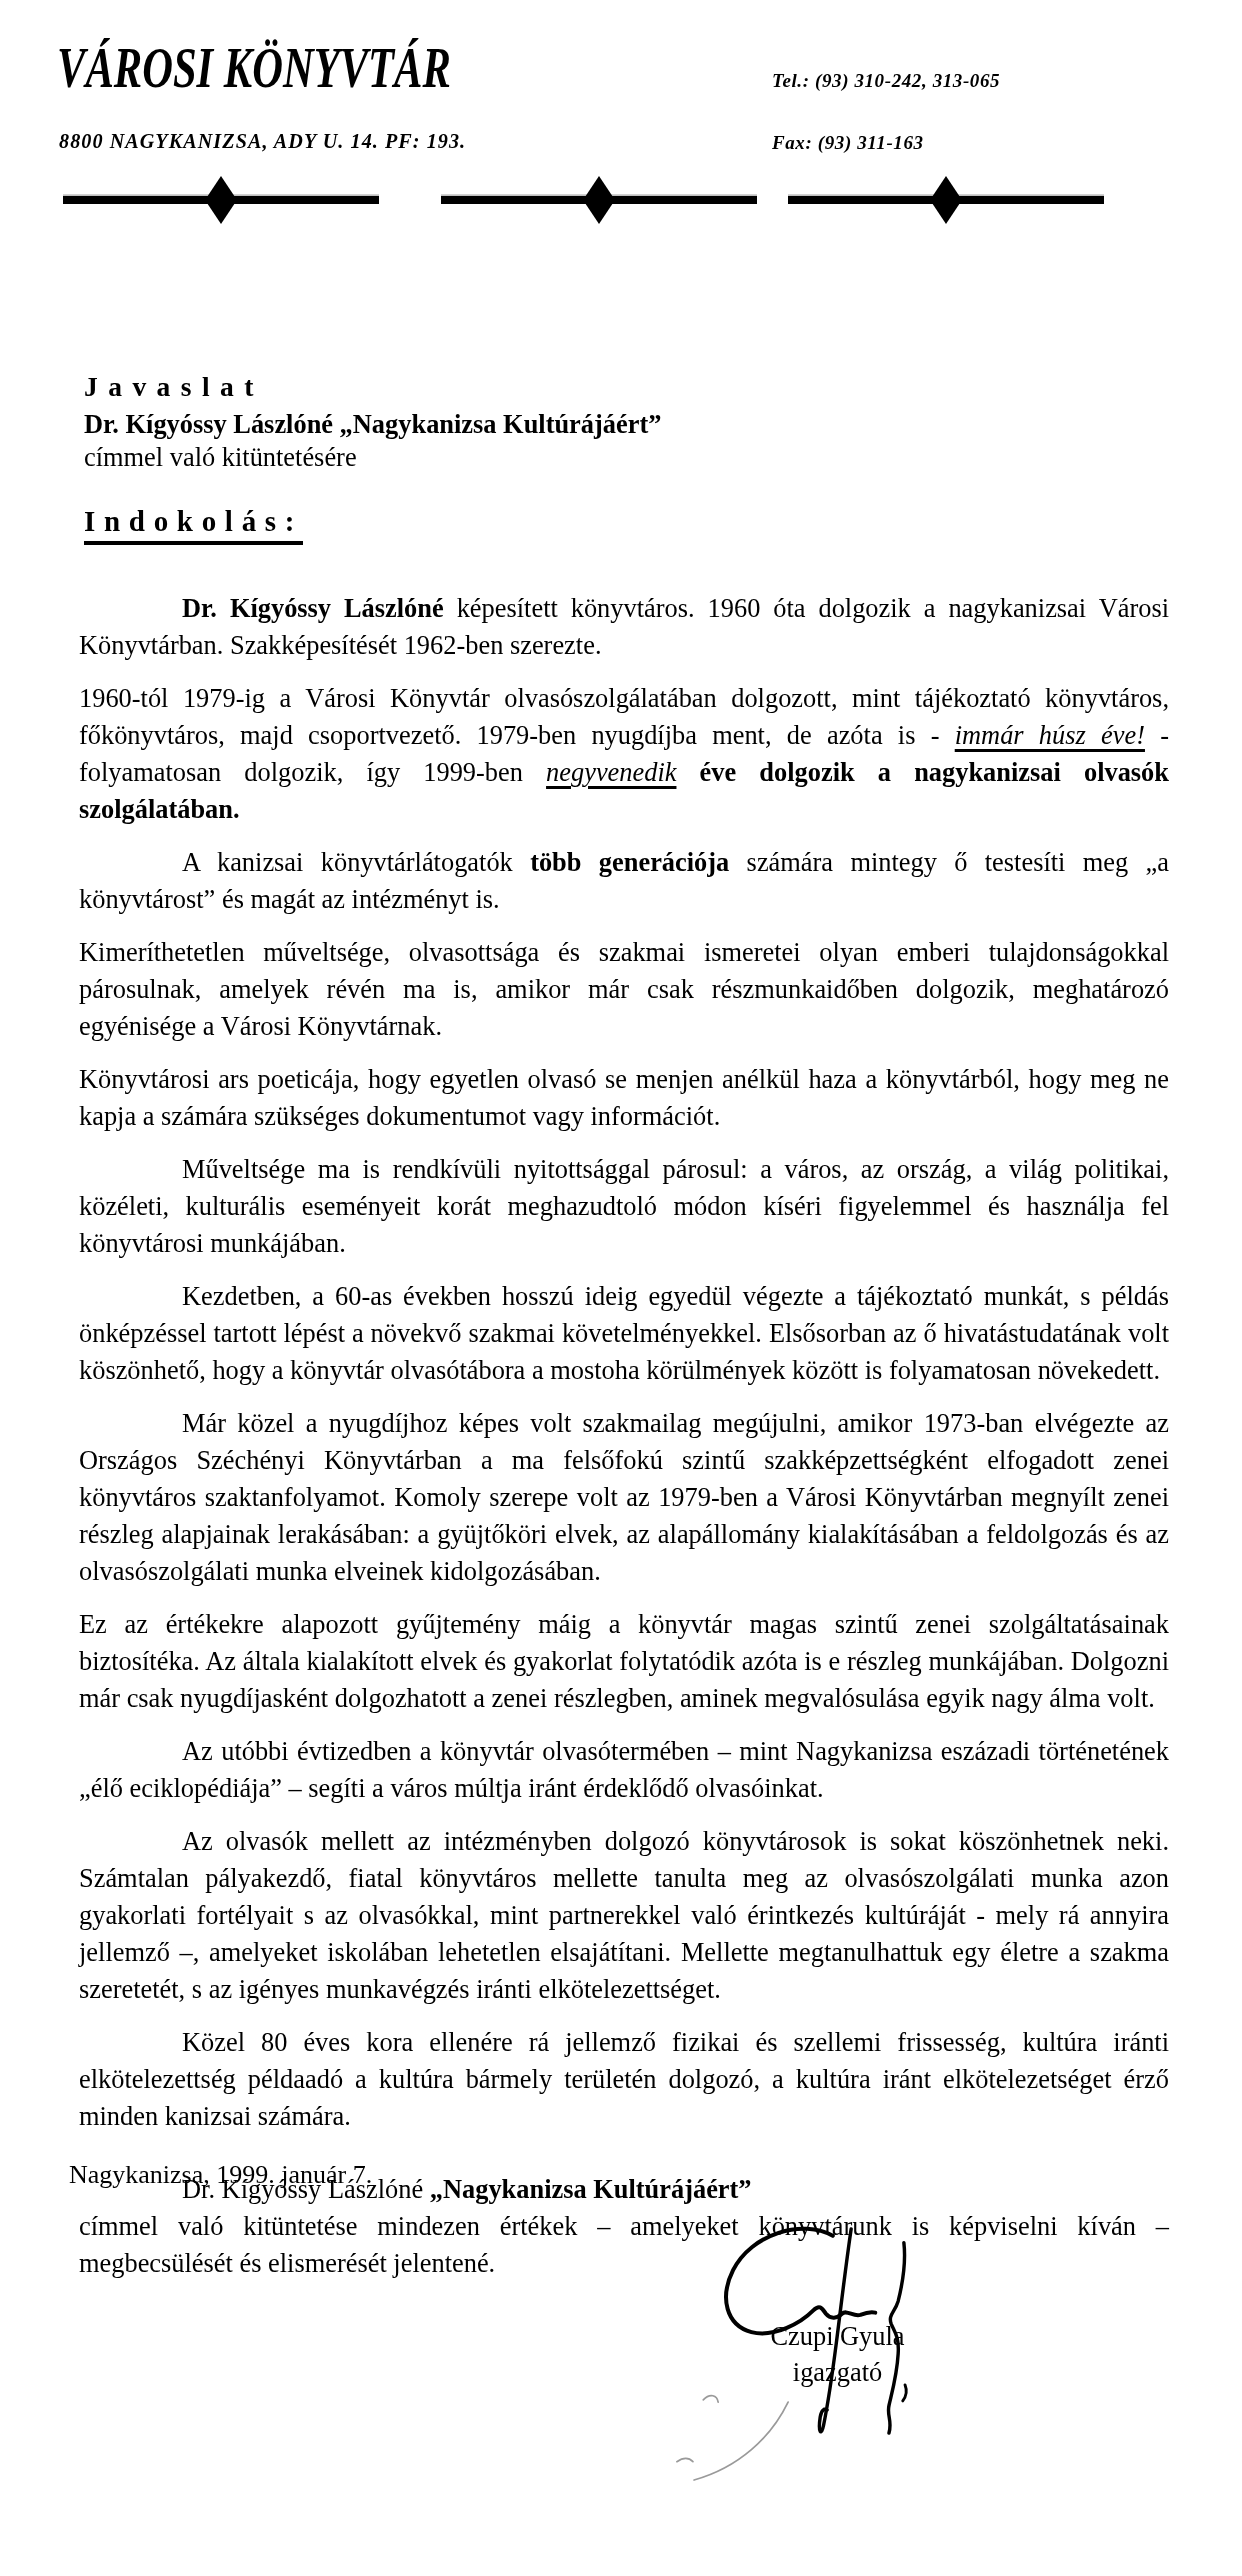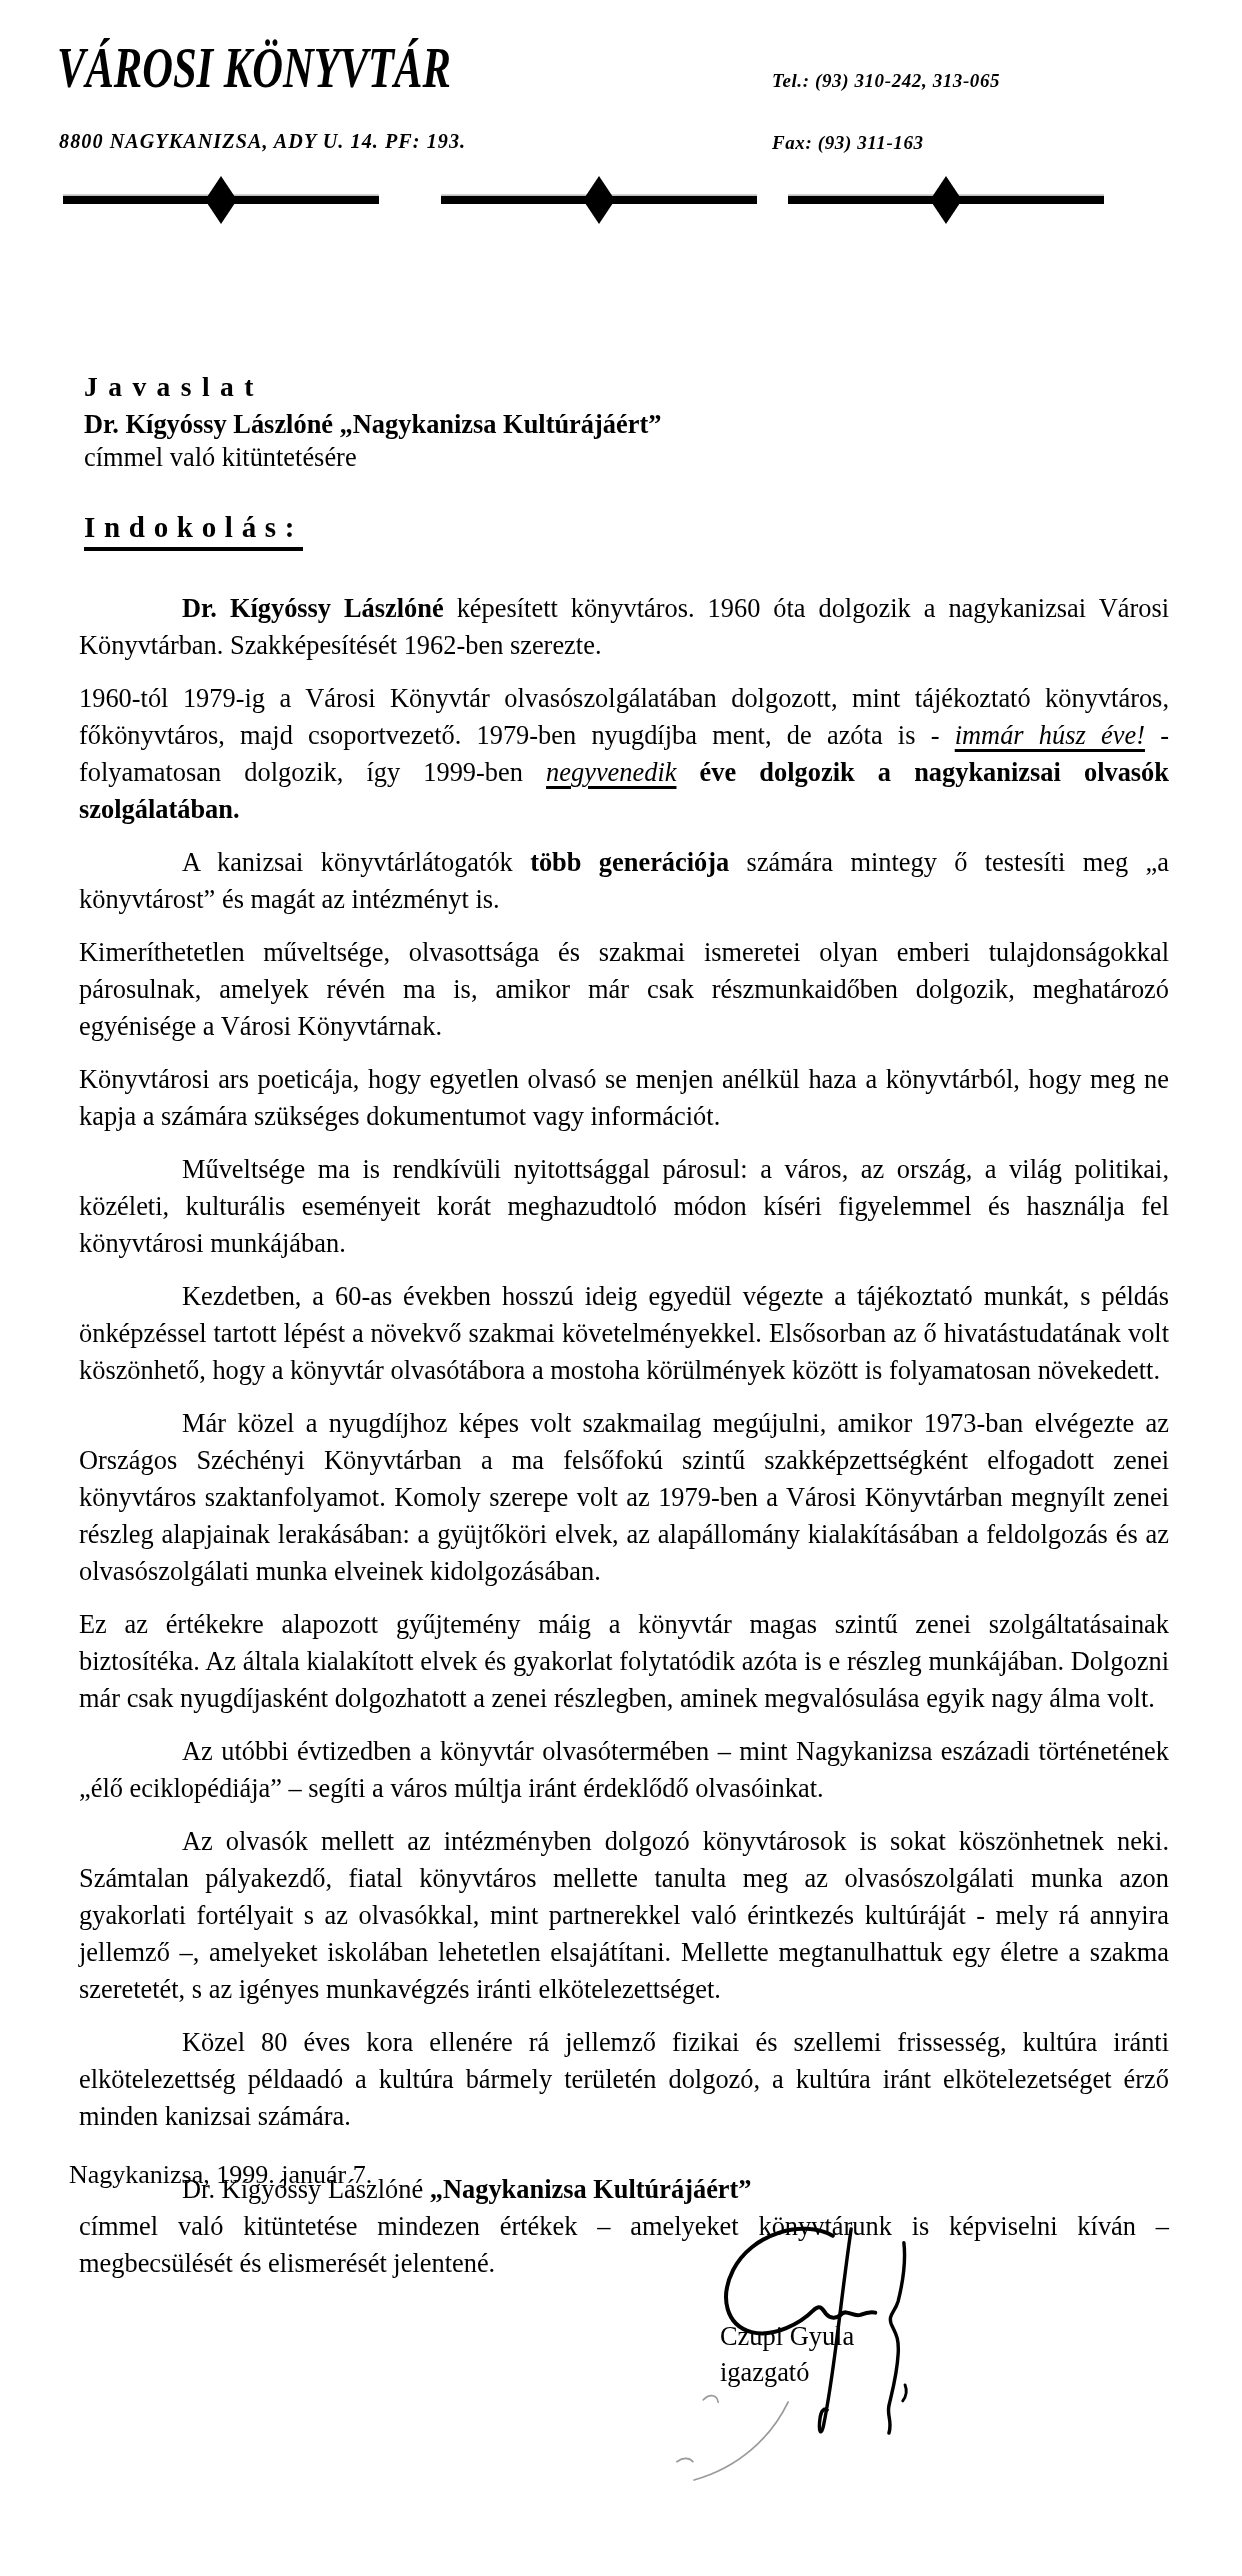--- a/index.html
+++ b/index.html
@@ -58,21 +58,21 @@
     font-weight: 700; font-size: 26.4px; white-space: nowrap;
   }
   .subtitle-line {
     left: 84px; top: 442px;
     font-size: 26.4px; white-space: nowrap;
   }
   .section-heading {
     left: 84px; top: 505px;
     font-weight: 700; font-size: 29px; letter-spacing: 0.30em;
     border-bottom: 4.6px solid #000; padding-bottom: 2.9px;
-    display: inline-block; white-space: nowrap; margin-top: 6px;
+    display: inline-block; white-space: nowrap;
   }
 
   
   .doc-body {
     left: 63px; top: 574px; width: 1122px;
     font-size: 26.4px; line-height: 37px;
     text-align: justify;
     hyphens: auto;
   }
   .doc-body p.par { margin: 16px; }
@@ -84,21 +84,21 @@
     font-weight: 400; font-style: italic;
     text-decoration: underline;
     text-decoration-thickness: 2.9px;
     text-underline-offset: 4.6px;
   }
 
   
   .date-line { left: 53px; top: 2160px; font-size: 26px; white-space: nowrap; margin-left: 16px; }
   .sig-block {
     left: 720px; top: 2318px; width: 235px;
-    text-align: left; font-size: 26.4px; line-height: 36px;
+    text-align: center; font-size: 26.4px; line-height: 36px;
   }
   .sig-svg { left: 631px; top: 2198px; }
 </style>
 </head>
 <body>
 
 <div class="abs org-title">VÁROSI KÖNYVTÁR</div>
 <div class="abs head-contact head-tel">Tel.: (93) 310-242, 313-065</div>
 <div class="abs head-contact head-addr">8800 NAGYKANIZSA, ADY U. 14. PF: 193.</div>
 <div class="abs head-contact head-fax">Fax: (93) 311-163</div>

